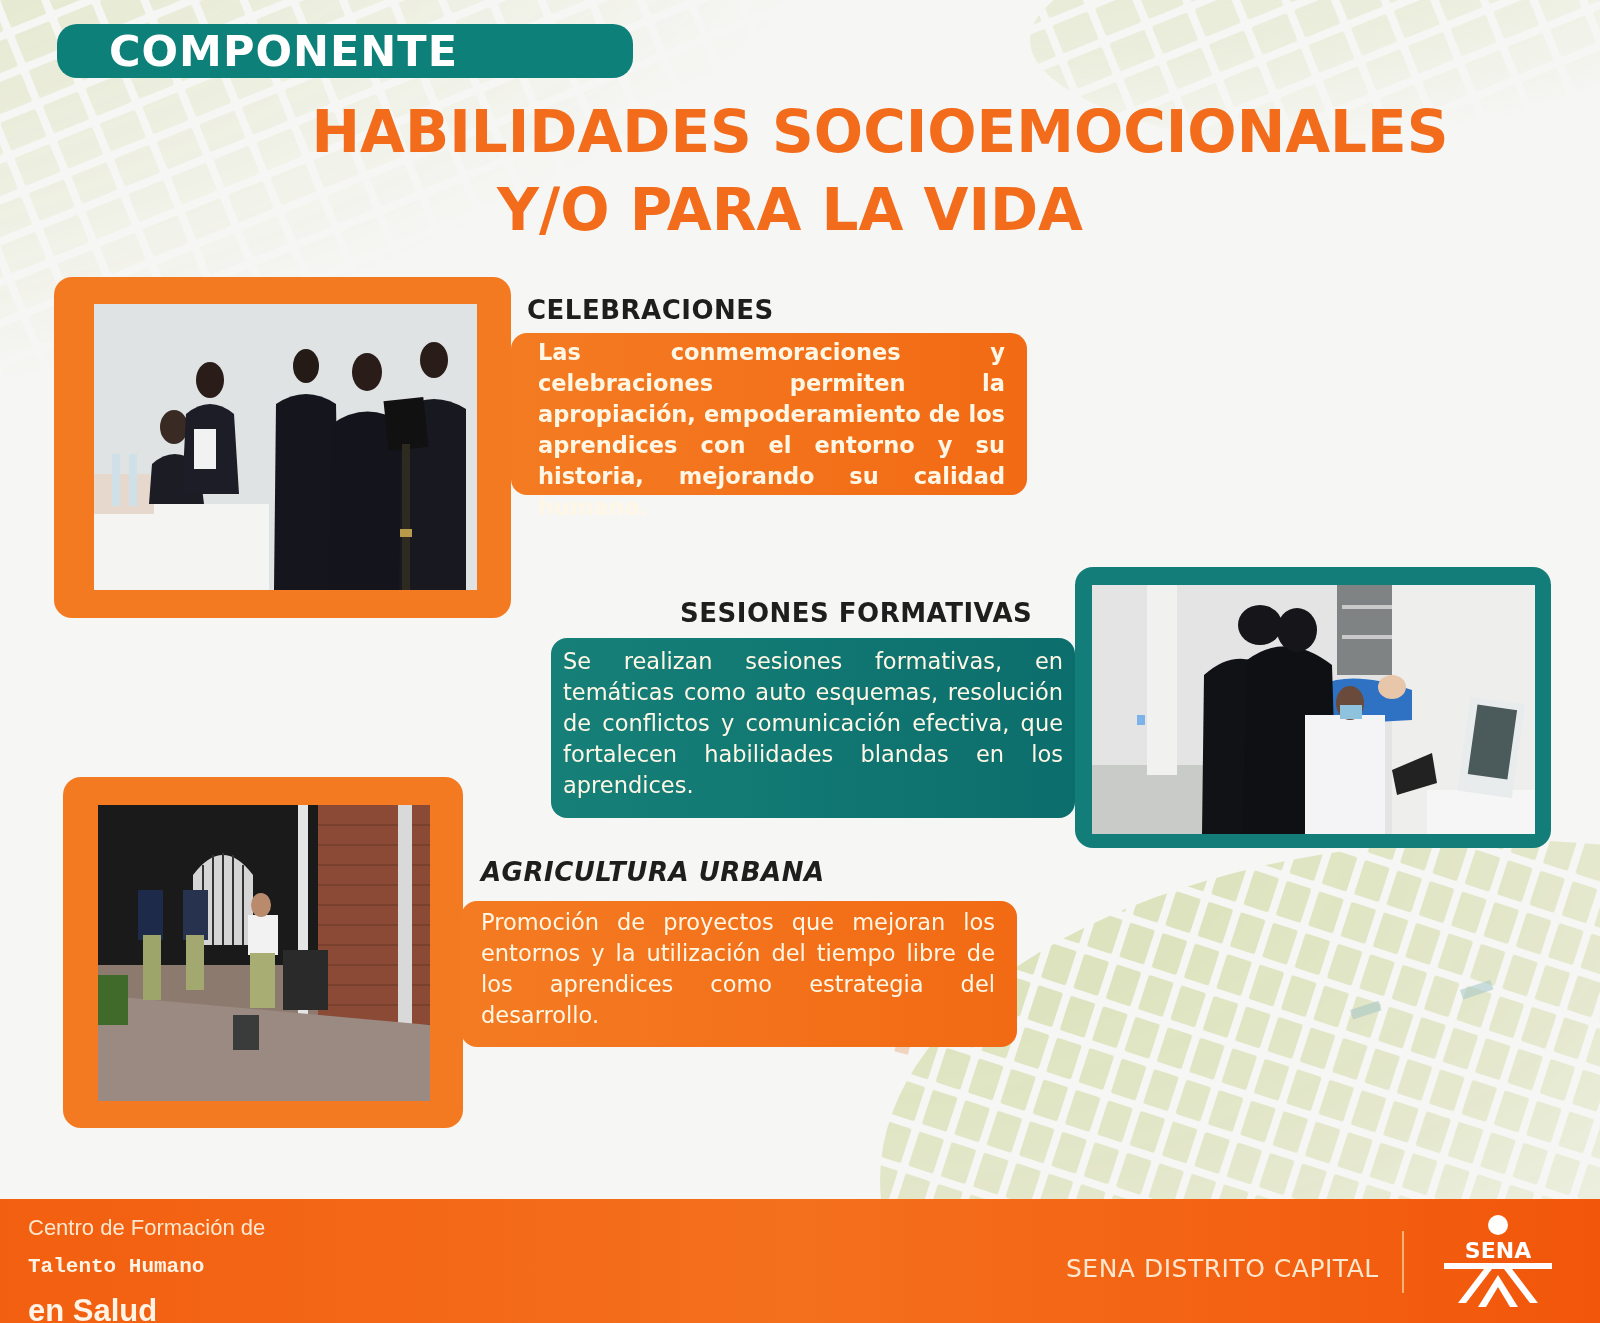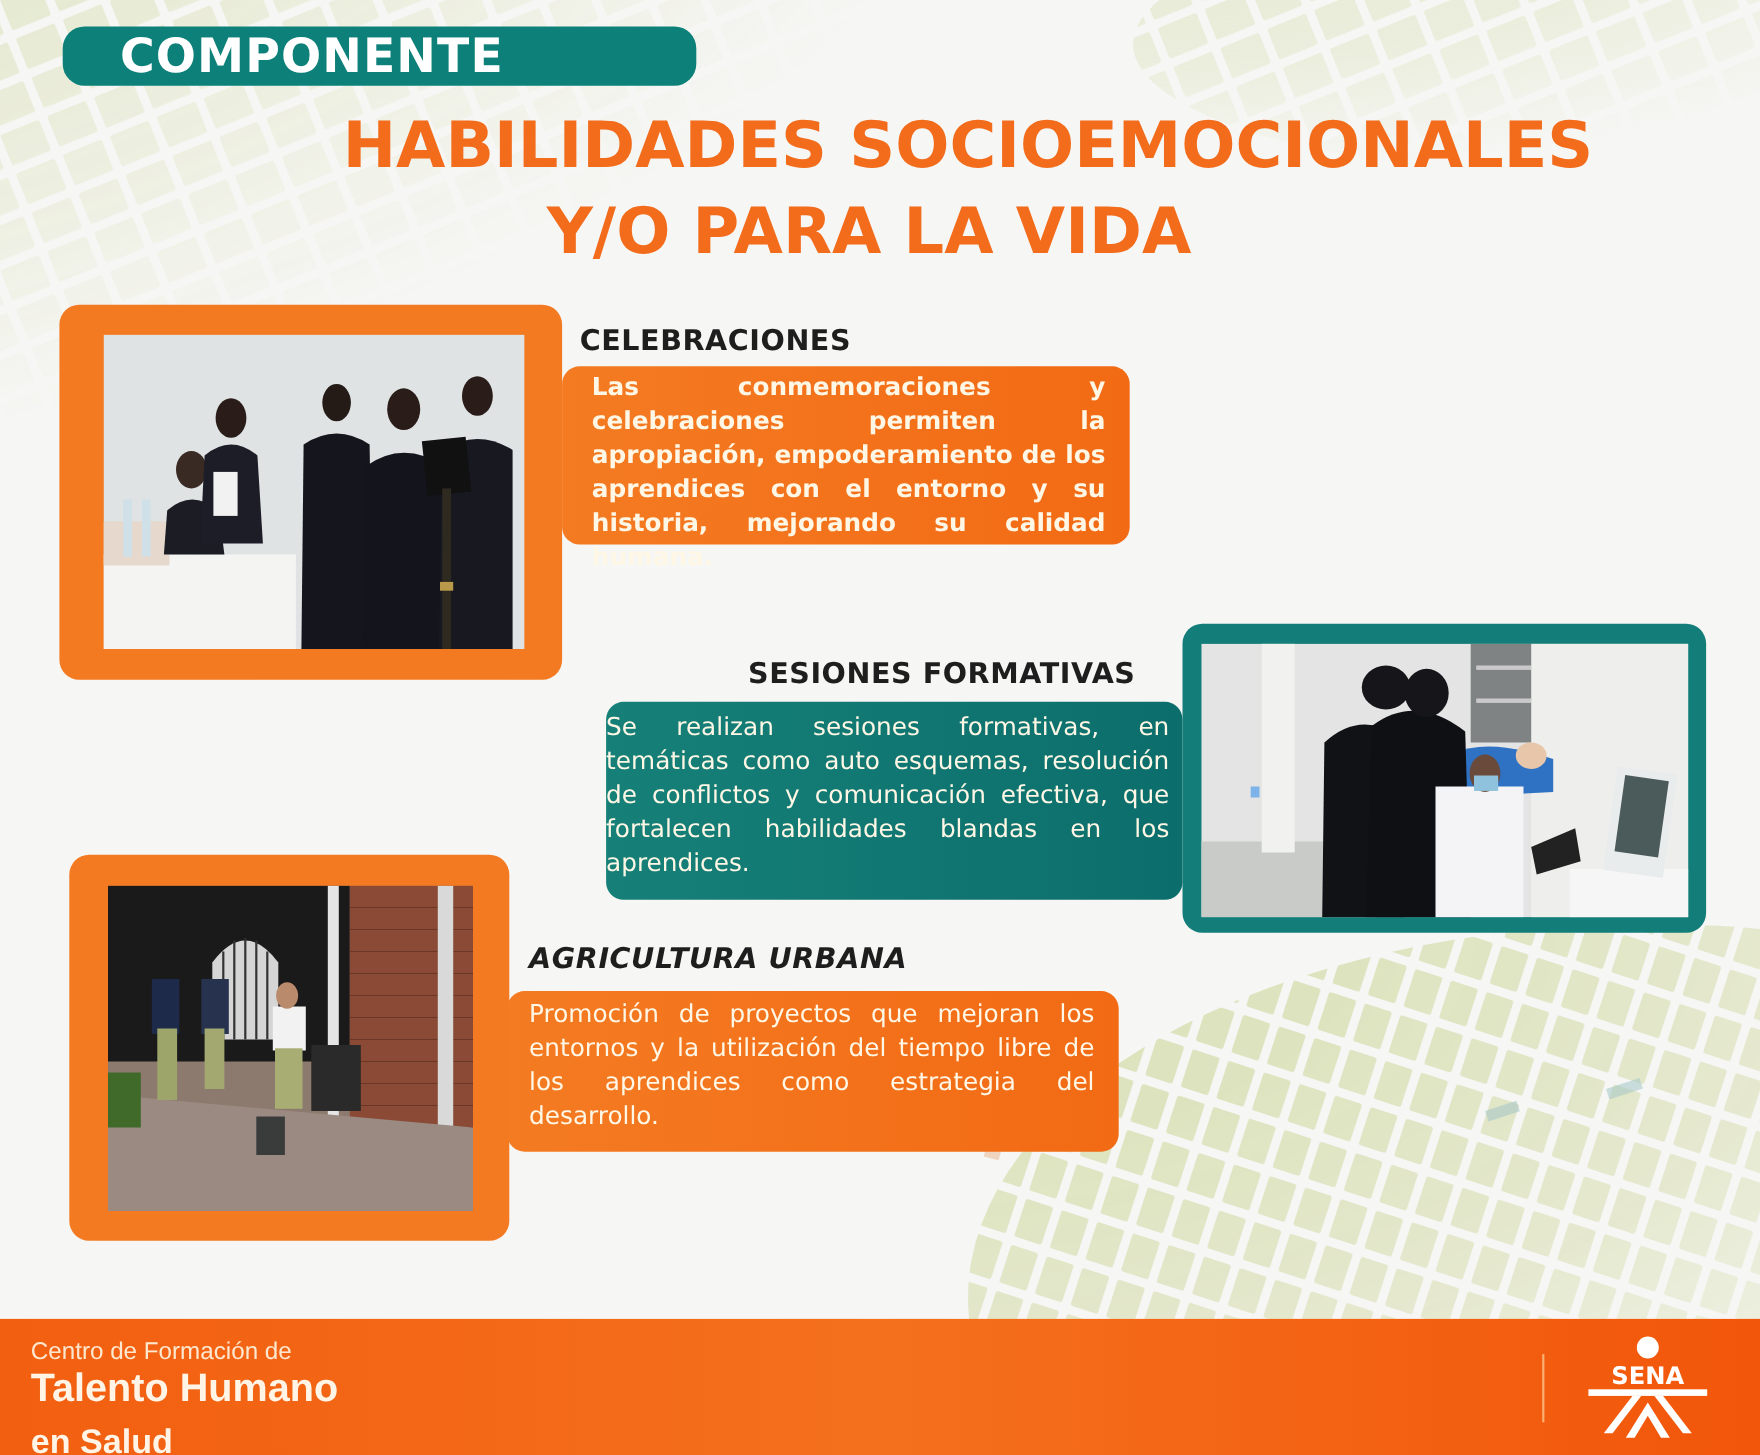--- a/index.html
+++ b/index.html
@@ -44,21 +44,21 @@
   }
   .textbox.orange { background: linear-gradient(90deg, #f47b22, #f26a14); }
   .textbox.teal { background: linear-gradient(90deg, #168078, #0c6e6c); }
 
   
   .footer {
     position: absolute; left: 0; top: 1199px; width: 1600px; height: 124px;
     background: linear-gradient(90deg, #f25f10, #f4701c 50%, #f2560a);
   }
   .footer .c1 { position: absolute; left: 28px; top: 16px; color: #fde8cf; font-size: 22px; font-family: "Liberation Sans", sans-serif; }
-  .footer .c2 { position: absolute; left: 28px; top: 42px; color: #fff4e6; font-size: 36px; font-weight: bold; font-family: Liberation Sans, sans-serif; }
+  .footer .c2 { position: absolute; left: 28px; top: 56px; color: #fff4e6; font-size: 21px; font-weight: bold; font-family: Liberation Mono, monospace; }
   .footer .c3 { position: absolute; left: 28px; top: 94px; color: #fff4e6; font-size: 31px; font-weight: bold; font-family: "Liberation Sans", sans-serif; }
   .footer .district { position: absolute; left: 1066px; top: 55px; color: #fde8cf; font-size: 25px; letter-spacing: 0.5px; font-family: "DejaVu Sans", sans-serif; }
   .footer .divider { position: absolute; left: 1402px; top: 32px; width: 2px; height: 62px; background: #f9b073; }
   .footer .logo { position: absolute; left: 1438px; top: 14px; width: 120px; height: 96px; }
 </style>
 </head>
 <body>
 
 <svg class="bg-pattern" viewBox="0 0 1600 1200">
   <defs>
@@ -152,21 +152,21 @@
     <ellipse cx="258" cy="118" rx="14" ry="17" fill="#6a4a3a"></ellipse>
     <rect x="248" y="120" width="22" height="14" fill="#8fc3dd"></rect>
     <polygon points="300,185 340,168 345,198 305,210" fill="#222"></polygon>
     <rect x="335" y="205" width="108" height="44" fill="#f6f6f6"></rect>
     <rect x="372" y="115" width="55" height="95" fill="#e9ecec" transform="rotate(8 400 160)"></rect>
     <rect x="380" y="122" width="40" height="70" fill="#4b5a5a" transform="rotate(8 400 160)"></rect>
     <rect x="45" y="130" width="8" height="10" fill="#7db3e8"></rect>
   </svg>
 </div>
 <div class="section-title" style="left:680px; top:598px;">SESIONES FORMATIVAS</div>
-<div class="textbox teal" style="left:551px; top:638px; width:524px; height:180px; padding:8px 12px 0 0;">
+<div class="textbox teal" style="left:551px; top:638px; width:524px; height:180px; padding:8px 12px 0 12px;">
   <span>Se realizan sesiones formativas, en temáticas como auto esquemas, resolución de conflictos y comunicación efectiva, que fortalecen habilidades blandas en los aprendices.</span>
 </div>
 
 <div class="frame orange" style="left:63px; top:777px; width:400px; height:351px;"></div>
 <div class="photo" style="left:98px; top:805px; width:332px; height:296px;" title="students-cleaning-brick-courtyard">
   <svg width="332" height="296" viewBox="0 0 332 296">
     <rect width="332" height="296" fill="#8d7a6e"></rect>
     <rect x="0" y="0" width="220" height="160" fill="#1b1a1a"></rect>
     <path d="M95 70 Q125 30 155 70 L155 140 L95 140 Z" fill="#d5d5d5"></path>
     <g stroke="#333" stroke-width="2">
@@ -208,20 +208,21 @@
 </div>
 <div class="section-title" style="left:481px; top:857px;font-style:italic;">AGRICULTURA URBANA</div>
 <div class="textbox orange" style="left:461px; top:901px; width:556px; height:146px; padding:6px 22px 0 20px;">
   <span>Promoción de proyectos que mejoran los entornos y la utilización del tiempo libre de los aprendices como estrategia del desarrollo.</span>
 </div>
 
 <div class="footer">
   <div class="c1">Centro de Formación de</div>
   <div class="c2">Talento Humano</div>
   <div class="c3">en Salud</div>
+  <div class="district">SENA DISTRITO CAPITAL</div>
   <div class="divider"></div>
   <svg class="logo" viewBox="0 0 120 96">
     <circle cx="60" cy="12" r="10" fill="#fff"></circle>
     <text x="60" y="45" text-anchor="middle" fill="#fff" font-size="22" font-weight="bold" font-family="DejaVu Sans, sans-serif">SENA</text>
     <rect x="6" y="50" width="108" height="6" fill="#fff"></rect>
     <polygon points="20,90 46,56 54,56 28,90" fill="#fff"></polygon>
     <polygon points="40,94 60,62 80,94 72,94 60,74 48,94" fill="#fff"></polygon>
     <polygon points="100,90 74,56 66,56 92,90" fill="#fff"></polygon>
   </svg>
 </div>

